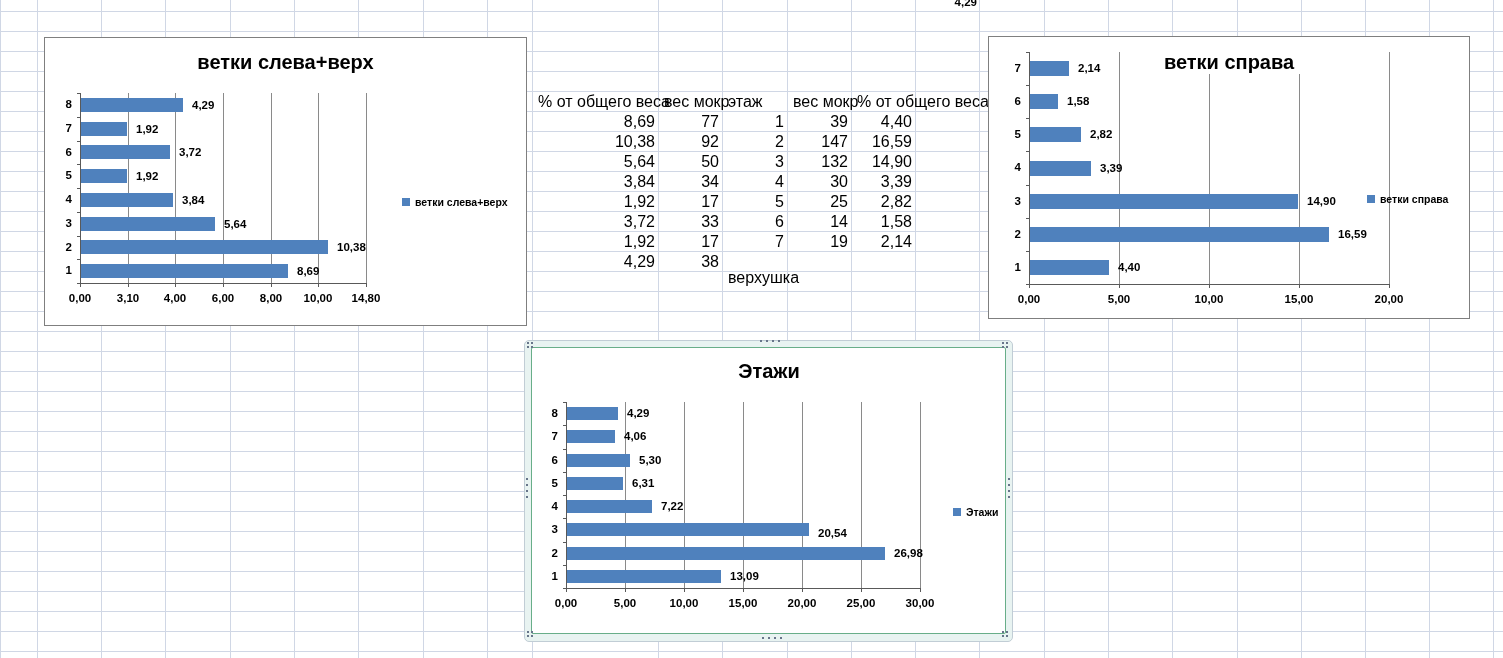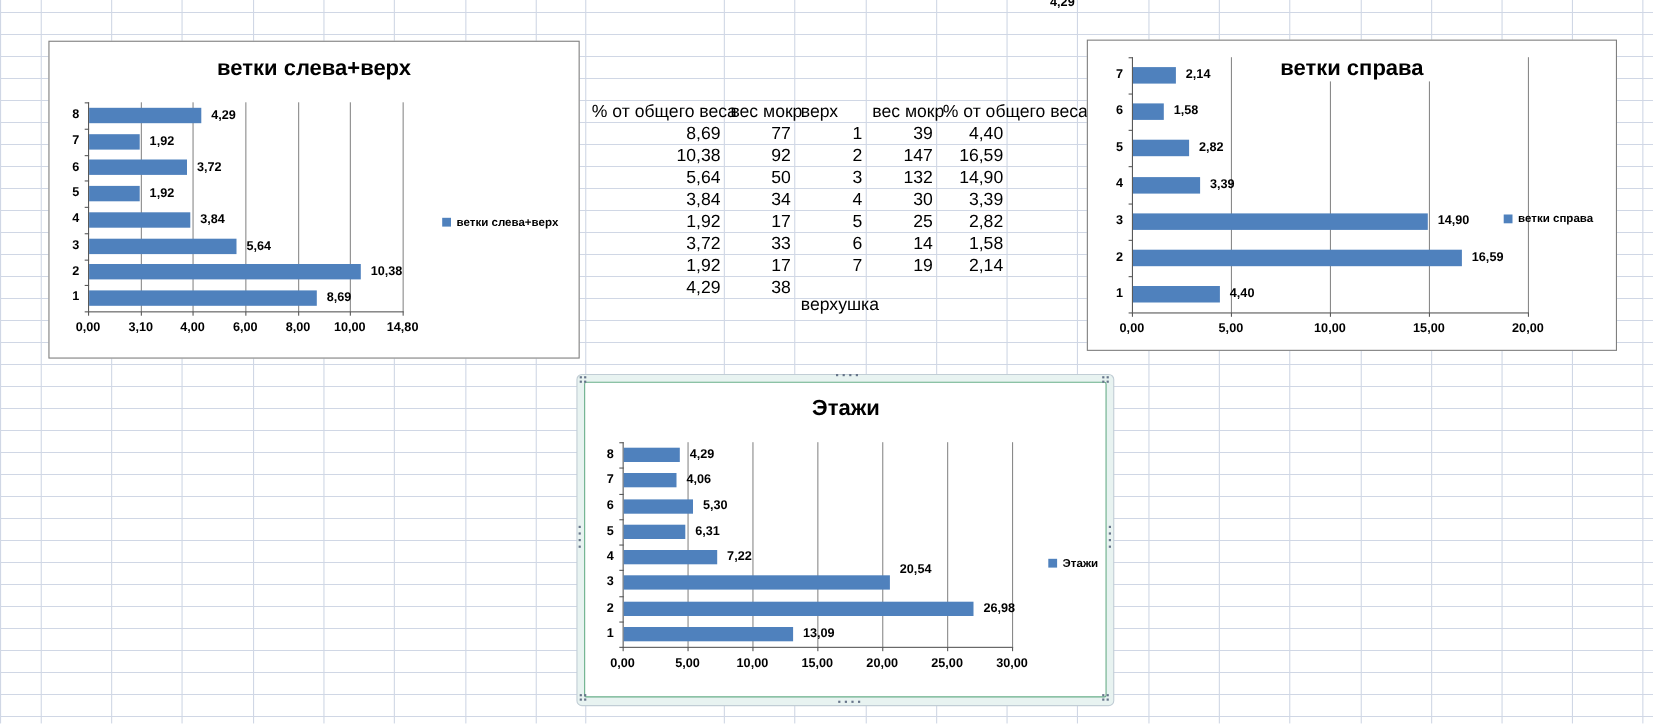--- a/index.html
+++ b/index.html
@@ -67,21 +67,21 @@
       <div class="vline" style="left: 1365px;"></div>
       <div class="vline" style="left: 1429px;"></div>
       <div class="vline" style="left: 1493px;"></div>
     </div>
 
   <div class="topcell">4,29</div>
 
   <div id="table">
       <div class="cell hdr" style="left: 533px; top: 92px; width: 126px;">% от общего веса</div>
       <div class="cell hdr" style="left: 659px; top: 92px; width: 64px;">вес мокр</div>
-      <div class="cell hdr" style="left: 723px; top: 92px; width: 65px;">верх</div>
+      <div class="cell hdr" style="left: 723px; top: 92px; width: 65px;">этаж</div>
       <div class="cell hdr" style="left: 788px; top: 92px; width: 64px;">вес мокр</div>
       <div class="cell hdr" style="left: 852px; top: 92px; width: 114px;">% от общего веса</div>
       <div class="cell num" style="left: 533px; top: 112px; width: 126px;">8,69</div>
       <div class="cell num" style="left: 659px; top: 112px; width: 64px;">77</div>
       <div class="cell num" style="left: 723px; top: 112px; width: 65px;">1</div>
       <div class="cell num" style="left: 788px; top: 112px; width: 64px;">39</div>
       <div class="cell num" style="left: 852px; top: 112px; width: 64px;">4,40</div>
       <div class="cell num" style="left: 533px; top: 132px; width: 126px;">10,38</div>
       <div class="cell num" style="left: 659px; top: 132px; width: 64px;">92</div>
       <div class="cell num" style="left: 723px; top: 132px; width: 65px;">2</div>
@@ -282,21 +282,21 @@
         <div class="bar" style="top: 52px; width: 63px; height: 13px; background: rgb(79, 129, 189);"></div>
         <div class="vlabel" style="left: 73px; top: 52px; height: 13px; line-height: 13px;">5,30</div>
         <div class="catlabel" style="left: -38px; width: 30px; top: 46.5px; height: 23.25px; line-height: 23.25px;">6</div>
         <div class="bar" style="top: 75px; width: 56px; height: 13px; background: rgb(79, 129, 189);"></div>
         <div class="vlabel" style="left: 66px; top: 75px; height: 13px; line-height: 13px;">6,31</div>
         <div class="catlabel" style="left: -38px; width: 30px; top: 69.75px; height: 23.25px; line-height: 23.25px;">5</div>
         <div class="bar" style="top: 98px; width: 85px; height: 13px; background: rgb(79, 129, 189);"></div>
         <div class="vlabel" style="left: 95px; top: 98px; height: 13px; line-height: 13px;">7,22</div>
         <div class="catlabel" style="left: -38px; width: 30px; top: 93px; height: 23.25px; line-height: 23.25px;">4</div>
         <div class="bar" style="top: 121px; width: 242px; height: 13px; background: rgb(79, 129, 189);"></div>
-        <div class="vlabel" style="left: 252px; top: 110px; height: 13px; line-height: 13px;">20,54</div>
+        <div class="vlabel" style="left: 252px; top: 125px; height: 13px; line-height: 13px;">20,54</div>
         <div class="catlabel" style="left: -38px; width: 30px; top: 116.25px; height: 23.25px; line-height: 23.25px;">3</div>
         <div class="bar" style="top: 145px; width: 318px; height: 13px; background: rgb(79, 129, 189);"></div>
         <div class="vlabel" style="left: 328px; top: 145px; height: 13px; line-height: 13px;">26,98</div>
         <div class="catlabel" style="left: -38px; width: 30px; top: 139.5px; height: 23.25px; line-height: 23.25px;">2</div>
         <div class="bar" style="top: 168px; width: 154px; height: 13px; background: rgb(79, 129, 189);"></div>
         <div class="vlabel" style="left: 164px; top: 168px; height: 13px; line-height: 13px;">13,09</div>
         <div class="catlabel" style="left: -38px; width: 30px; top: 162.75px; height: 23.25px; line-height: 23.25px;">1</div>
         <div class="axish" style="top: 186px; width: 355px;"></div>
       </div>
     <div class="legend" style="left: 421px; top: 158px;">

